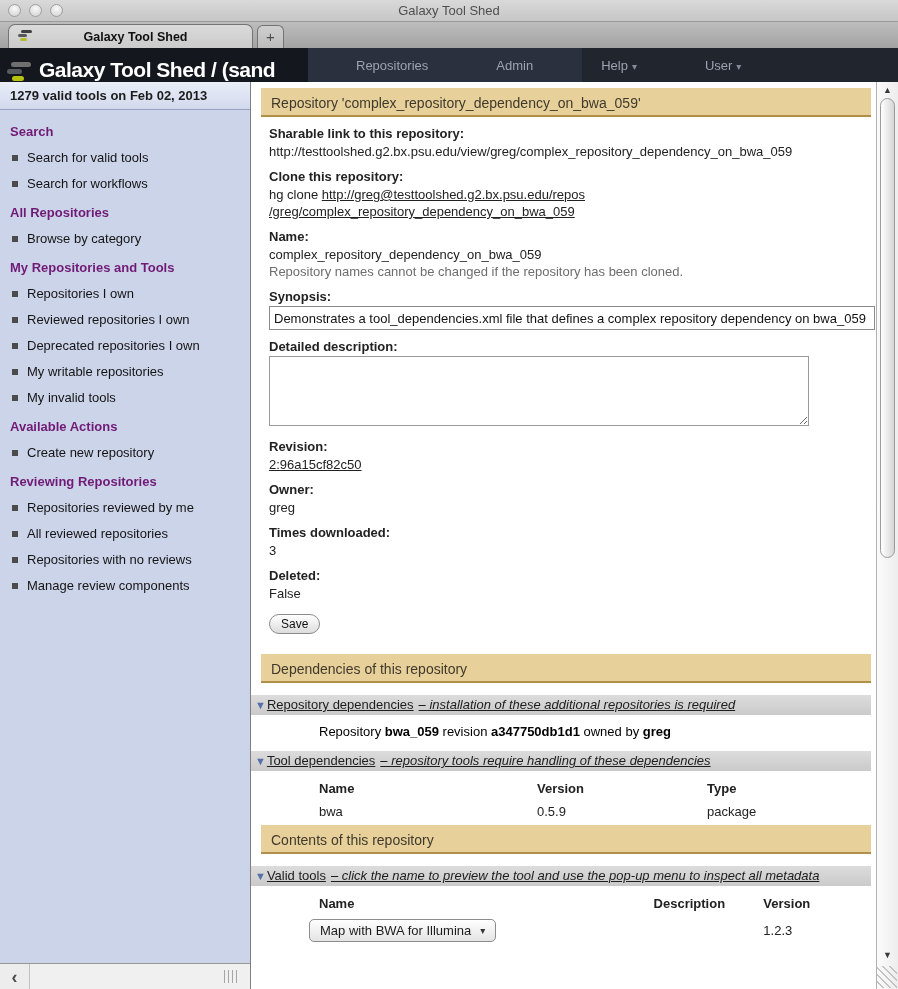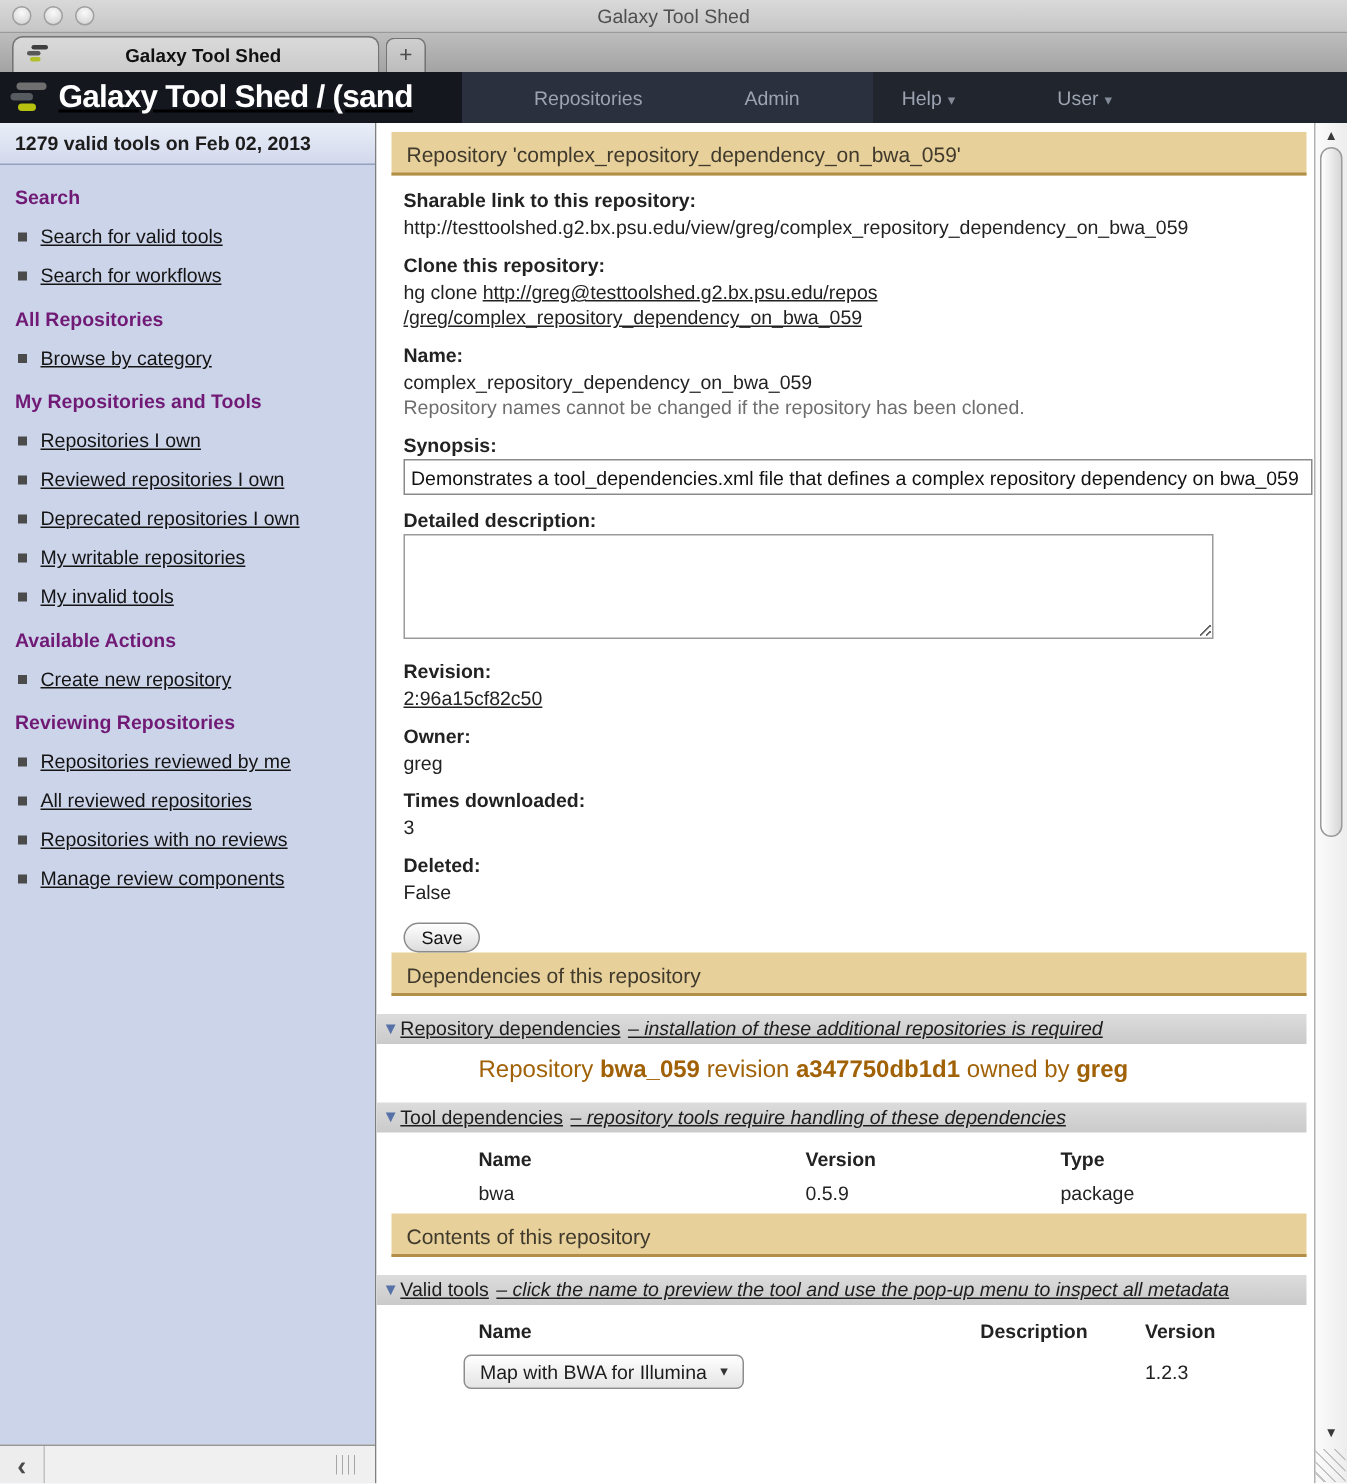--- a/index.html
+++ b/index.html
@@ -29,72 +29,72 @@
   .fav-b3 { width:7px;  margin-left:3px; background:#b2bf2a; }
   .tab-label { flex:1; text-align:center; font-size:12.5px; font-weight:bold; color:#111; padding-right:14px; }
 
   
   .navbar { height:34px; background:#20252e; position:relative; }
   .menu-panel { position:absolute; left:308px; top:0; width:274px; height:34px; background:#2a303d;
                 display:flex; align-items:center; gap:32px; padding-left:12px; }
   .menu-item { font-size:13px; color:#9da3b0; cursor:default; white-space:nowrap;margin-left:36px; }
   .menu-item .caret { font-size:10px; color:#848a98; margin-left:4px; }
   .brand-panel { position:absolute; left:0; top:0; width:308px; height:34px; background:#14171e;
-                 display:flex; align-items:center; overflow:hidden; white-space:nowrap;text-decoration:underline; }
+                 display:flex; align-items:flex-end; overflow:hidden; white-space:nowrap; }
   .logo { width:24px; height:20px; margin:0 8px 0 7px; display:flex; flex-direction:column; gap:2px; flex:none; }
   .logo i { height:5px; border-radius:2.5px; }
   .logo-b1 { width:20px; margin-left:4px; background:#6f6f6f; }
   .logo-b2 { width:15px; margin-left:0;  background:#565b60; }
   .logo-b3 { width:12px; margin-left:5px; background:#b6c20e; }
   .brand-text { font-size:21px; font-weight:bold; color:#fff; letter-spacing:-0.5px; }
 
   
   .content-row { display:flex; height:907px; }
 
   
   .sidebar { width:251px; flex:none; background:#ccd4ea; border-right:1px solid #7f7f7f;
              display:flex; flex-direction:column; }
   .sidebar-top { height:28px; line-height:28px; padding-left:10px; font-size:13px; font-weight:bold; color:#1c1c1c;
                  background:linear-gradient(#e9eef8,#d2d9ec); border-bottom:1px solid #96a1bf; }
   .sidebar-body { flex:1; padding:14px 8px 0 10px; overflow:hidden; }
   .side-sec-title { font-size:13px; font-weight:bold; color:#701a75; margin:14px 0 2px 0; }
   .side-sec-title:first-child { margin-top:0; }
   .side-item { margin:11px 0 11px 2px; display:flex; align-items:center; }
   .bullet { width:6px; height:6px; background:#4b4b4b; display:inline-block; margin-right:9px; flex:none; }
-  .side-link { font-size:13px; color:#141414; text-decoration:underline; cursor:pointer; }
+  .side-link { font-size:13px; color:#141414; cursor:pointer; }
   .sidebar-bottombar { height:26px; background:#ededed; border-top:1px solid #979797; display:flex; align-items:stretch; }
   .back-box { width:30px; border-right:1px solid #c2c2c2; display:flex; align-items:center; justify-content:center; }
   .back-chevron { font-size:18px; font-weight:bold; color:#4a4a4a; line-height:22px; }
   .bottom-track { flex:1; background:#f0f0f0; display:flex; align-items:center; justify-content:flex-end; }
   .hgrip { width:13px; height:13px; margin-right:13px;
            background:repeating-linear-gradient(90deg,#a6a6a6 0 1px,transparent 1px 4px); }
 
   
   .main { flex:1; background:#fff; padding:6px 0 0 10px; overflow:hidden; position:relative; }
   .panel-title { width:610px; height:29px; padding:7px 10px 0 10px; background:#e7d09a;
                  border-bottom:2px solid #b18f48; font-size:14px; color:#403a2d; }
   .fgroup { margin-top:9px; padding-left:8px; }
   .flabel { font-size:13px; font-weight:bold; color:#222; margin-bottom:2px; }
   .fvalue { font-size:13px; color:#222; line-height:17px; }
   .fnote { font-size:13px; color:#6e6e6e; line-height:17px; }
   .plink { color:#222; text-decoration:underline; cursor:pointer; }
   .syn-input { width:606px; height:24px; border:1px solid #8a8a8a; font-size:13px; padding:2px 4px;
                font-family:"Liberation Sans","DejaVu Sans",sans-serif; color:#111; background:#fff; }
   .desc-area { width:540px; height:70px; border:1px solid #9a9a9a; resize:both;
                font-family:"Liberation Sans","DejaVu Sans",sans-serif; font-size:13px; }
-  .save-btn { margin:12px 0 0 8px; font-size:12px; color:#111; padding:2px 11px;
+  .save-btn { margin:12px 0 20px 8px; font-size:12px; color:#111; padding:2px 11px;
               border:1px solid #8b8b8b; border-radius:11px; background:linear-gradient(#ffffff,#dcdcdc); cursor:pointer; }
   .section-head { }
   .fold-bar { width:620px; margin:12px 0 0 -10px; background:linear-gradient(#dcdcdc,#cacaca);
               padding:2px 6px 3px 4px; font-size:13px; display:flex; align-items:center; cursor:pointer; }
   .tri { color:#5571a8; font-size:11px; margin-right:1px; }
   .fold-link { color:#1d1d1d; text-decoration:underline; }
   .fold-title { font-size:13px; }
   .fold-sub { font-style:italic; margin-left:5px; }
-  .dep-entry { margin:9px 0 4px 58px; font-size:16px; color:#a16207; }
+  .dep-entry { margin:9px 0 4px 58px; font-size:13px; color:#000000; }
   .dep-entry b { font-weight:bold; }
   table.dtable { border-collapse:collapse; margin:6px 0 2px 58px; }
   table.dtable th, table.dtable td { text-align:left; font-size:13px; color:#222; padding:4px 0; }
   table.dtable th { font-weight:bold; }
   .c1a { width:218px; } .c2a { width:170px; } .c3a { width:160px; }
   .c1b { width:364px; } .c2b { width:114px; } .c3b { width:120px; }
   .tool-dd { display:inline-flex; align-items:center; margin-left:-10px; padding:3px 10px;
              border:1px solid #8d8d8d; border-radius:5px; background:linear-gradient(#ffffff,#e4e4e4);
              font-size:13px; color:#1c1c1c; cursor:pointer; }
   .tool-dd .dd-caret { font-size:10px; margin-left:9px; color:#333; }

